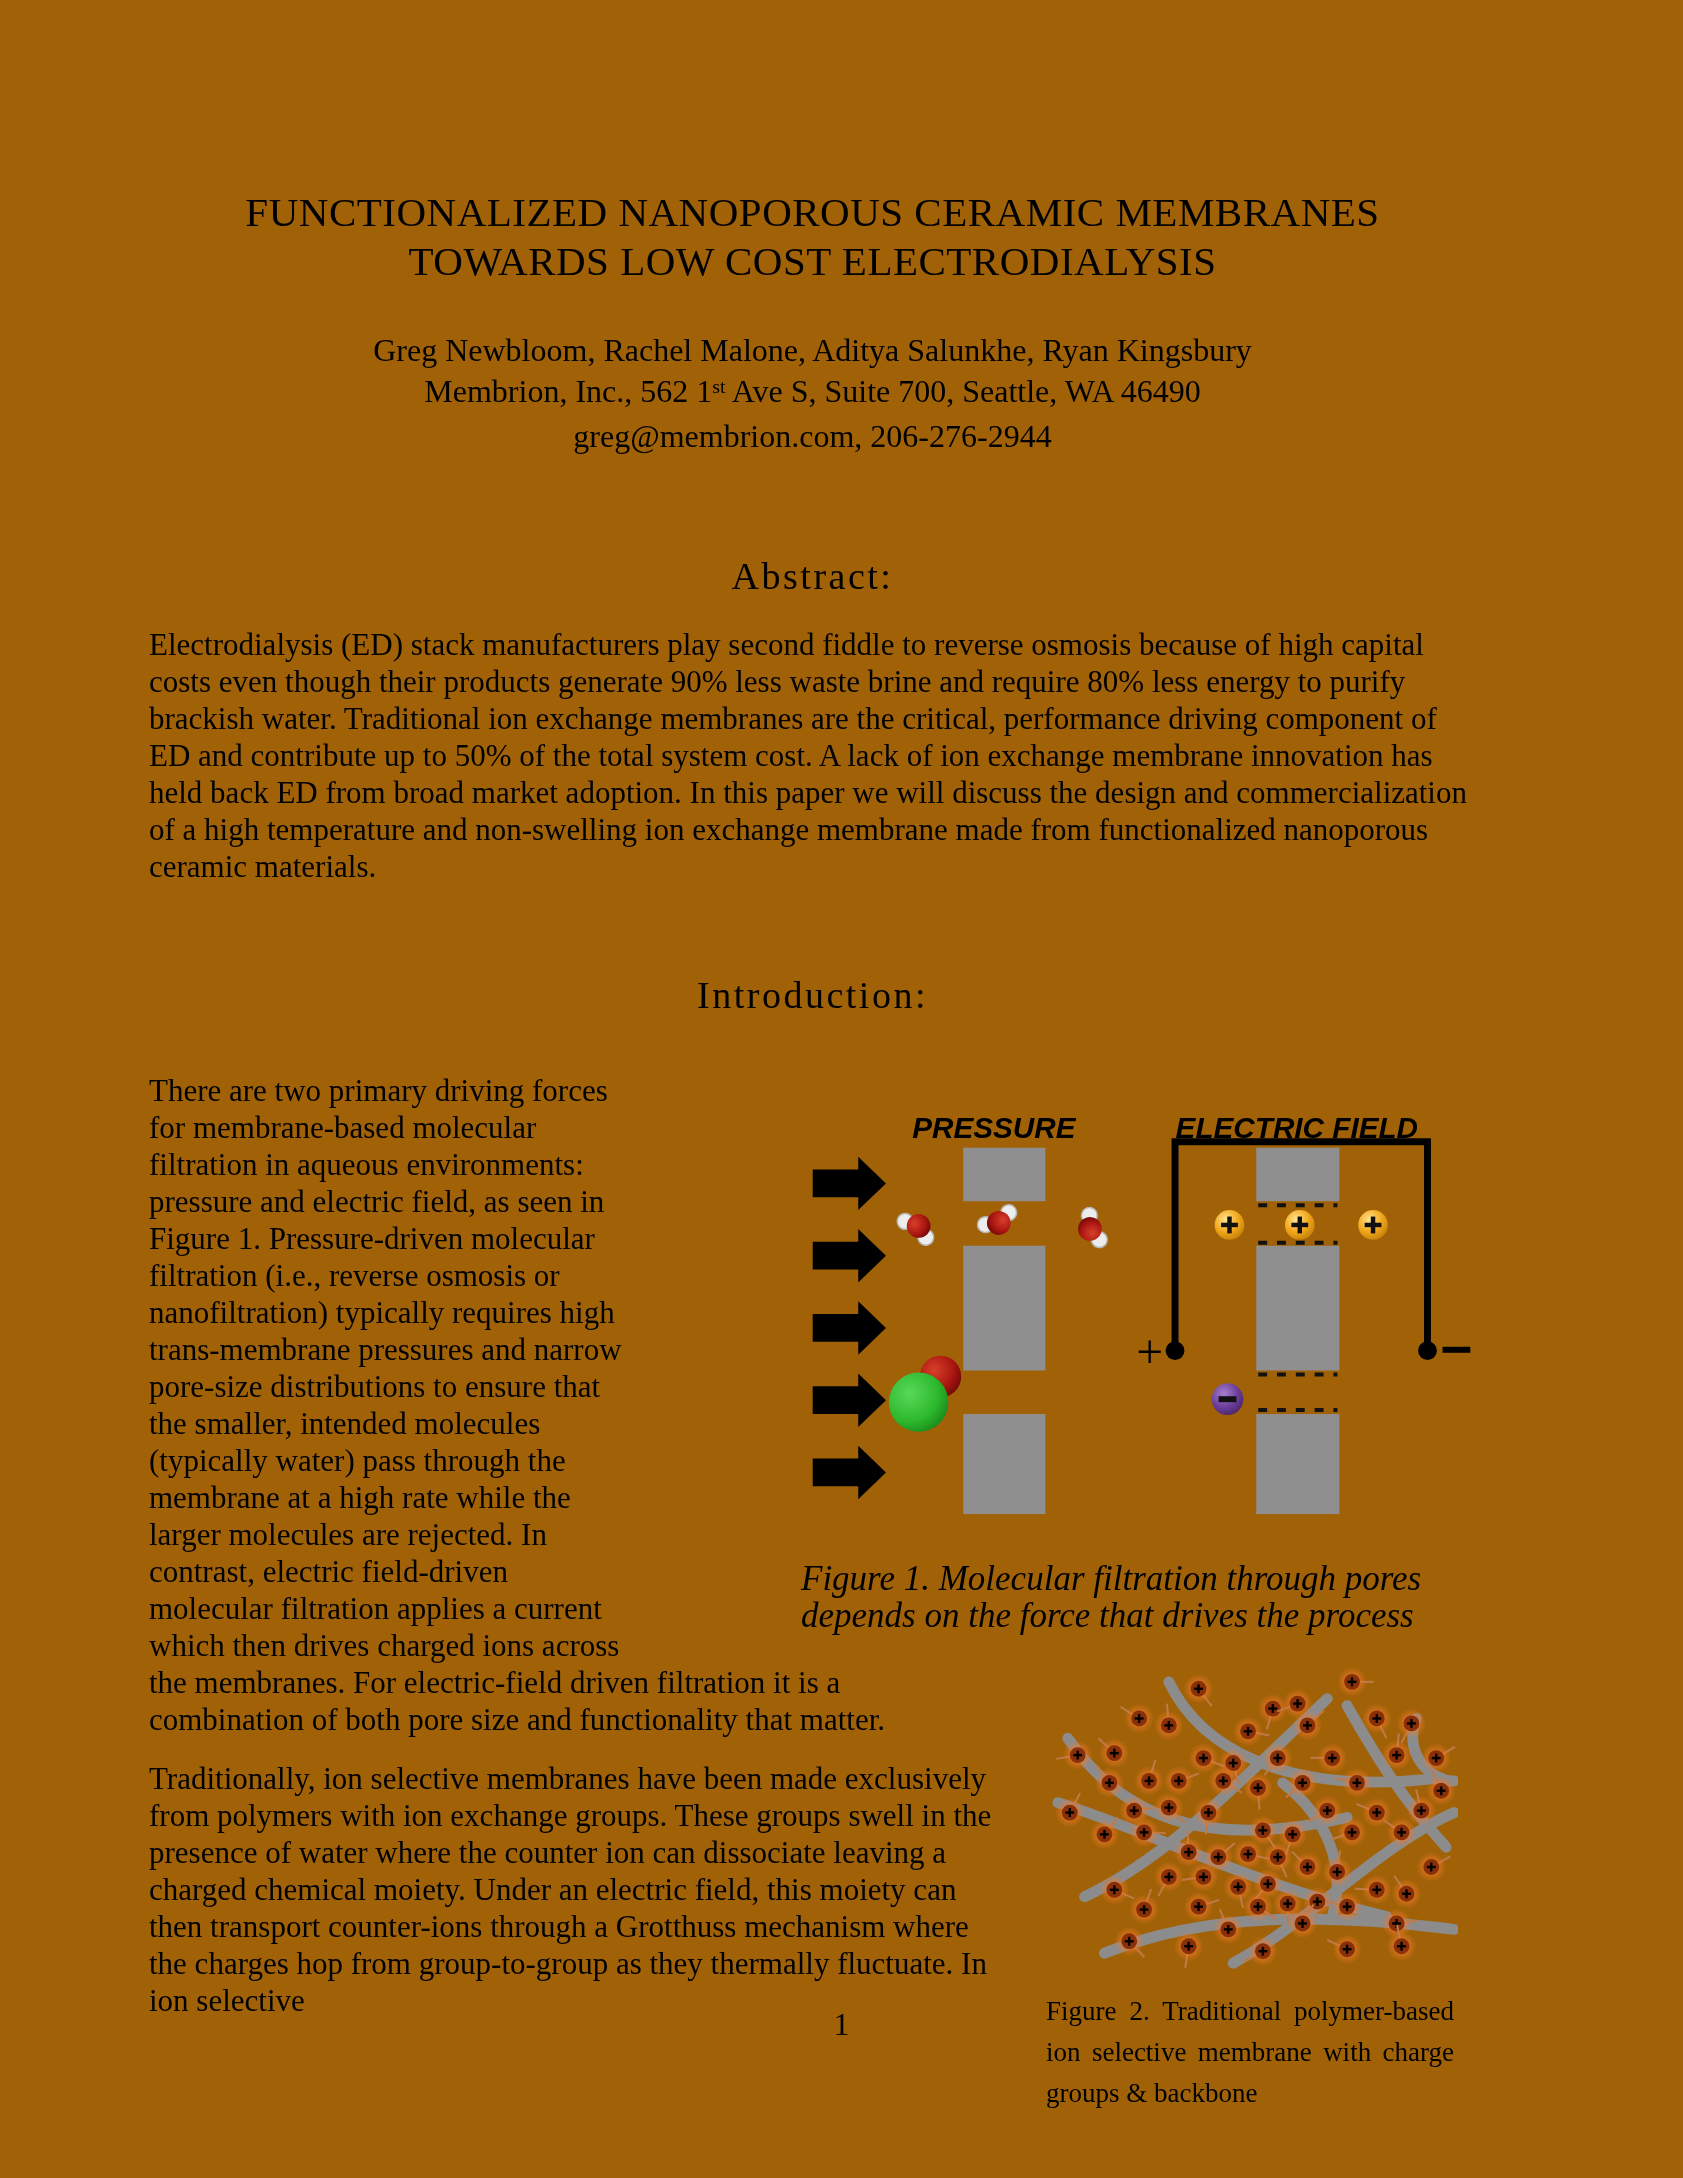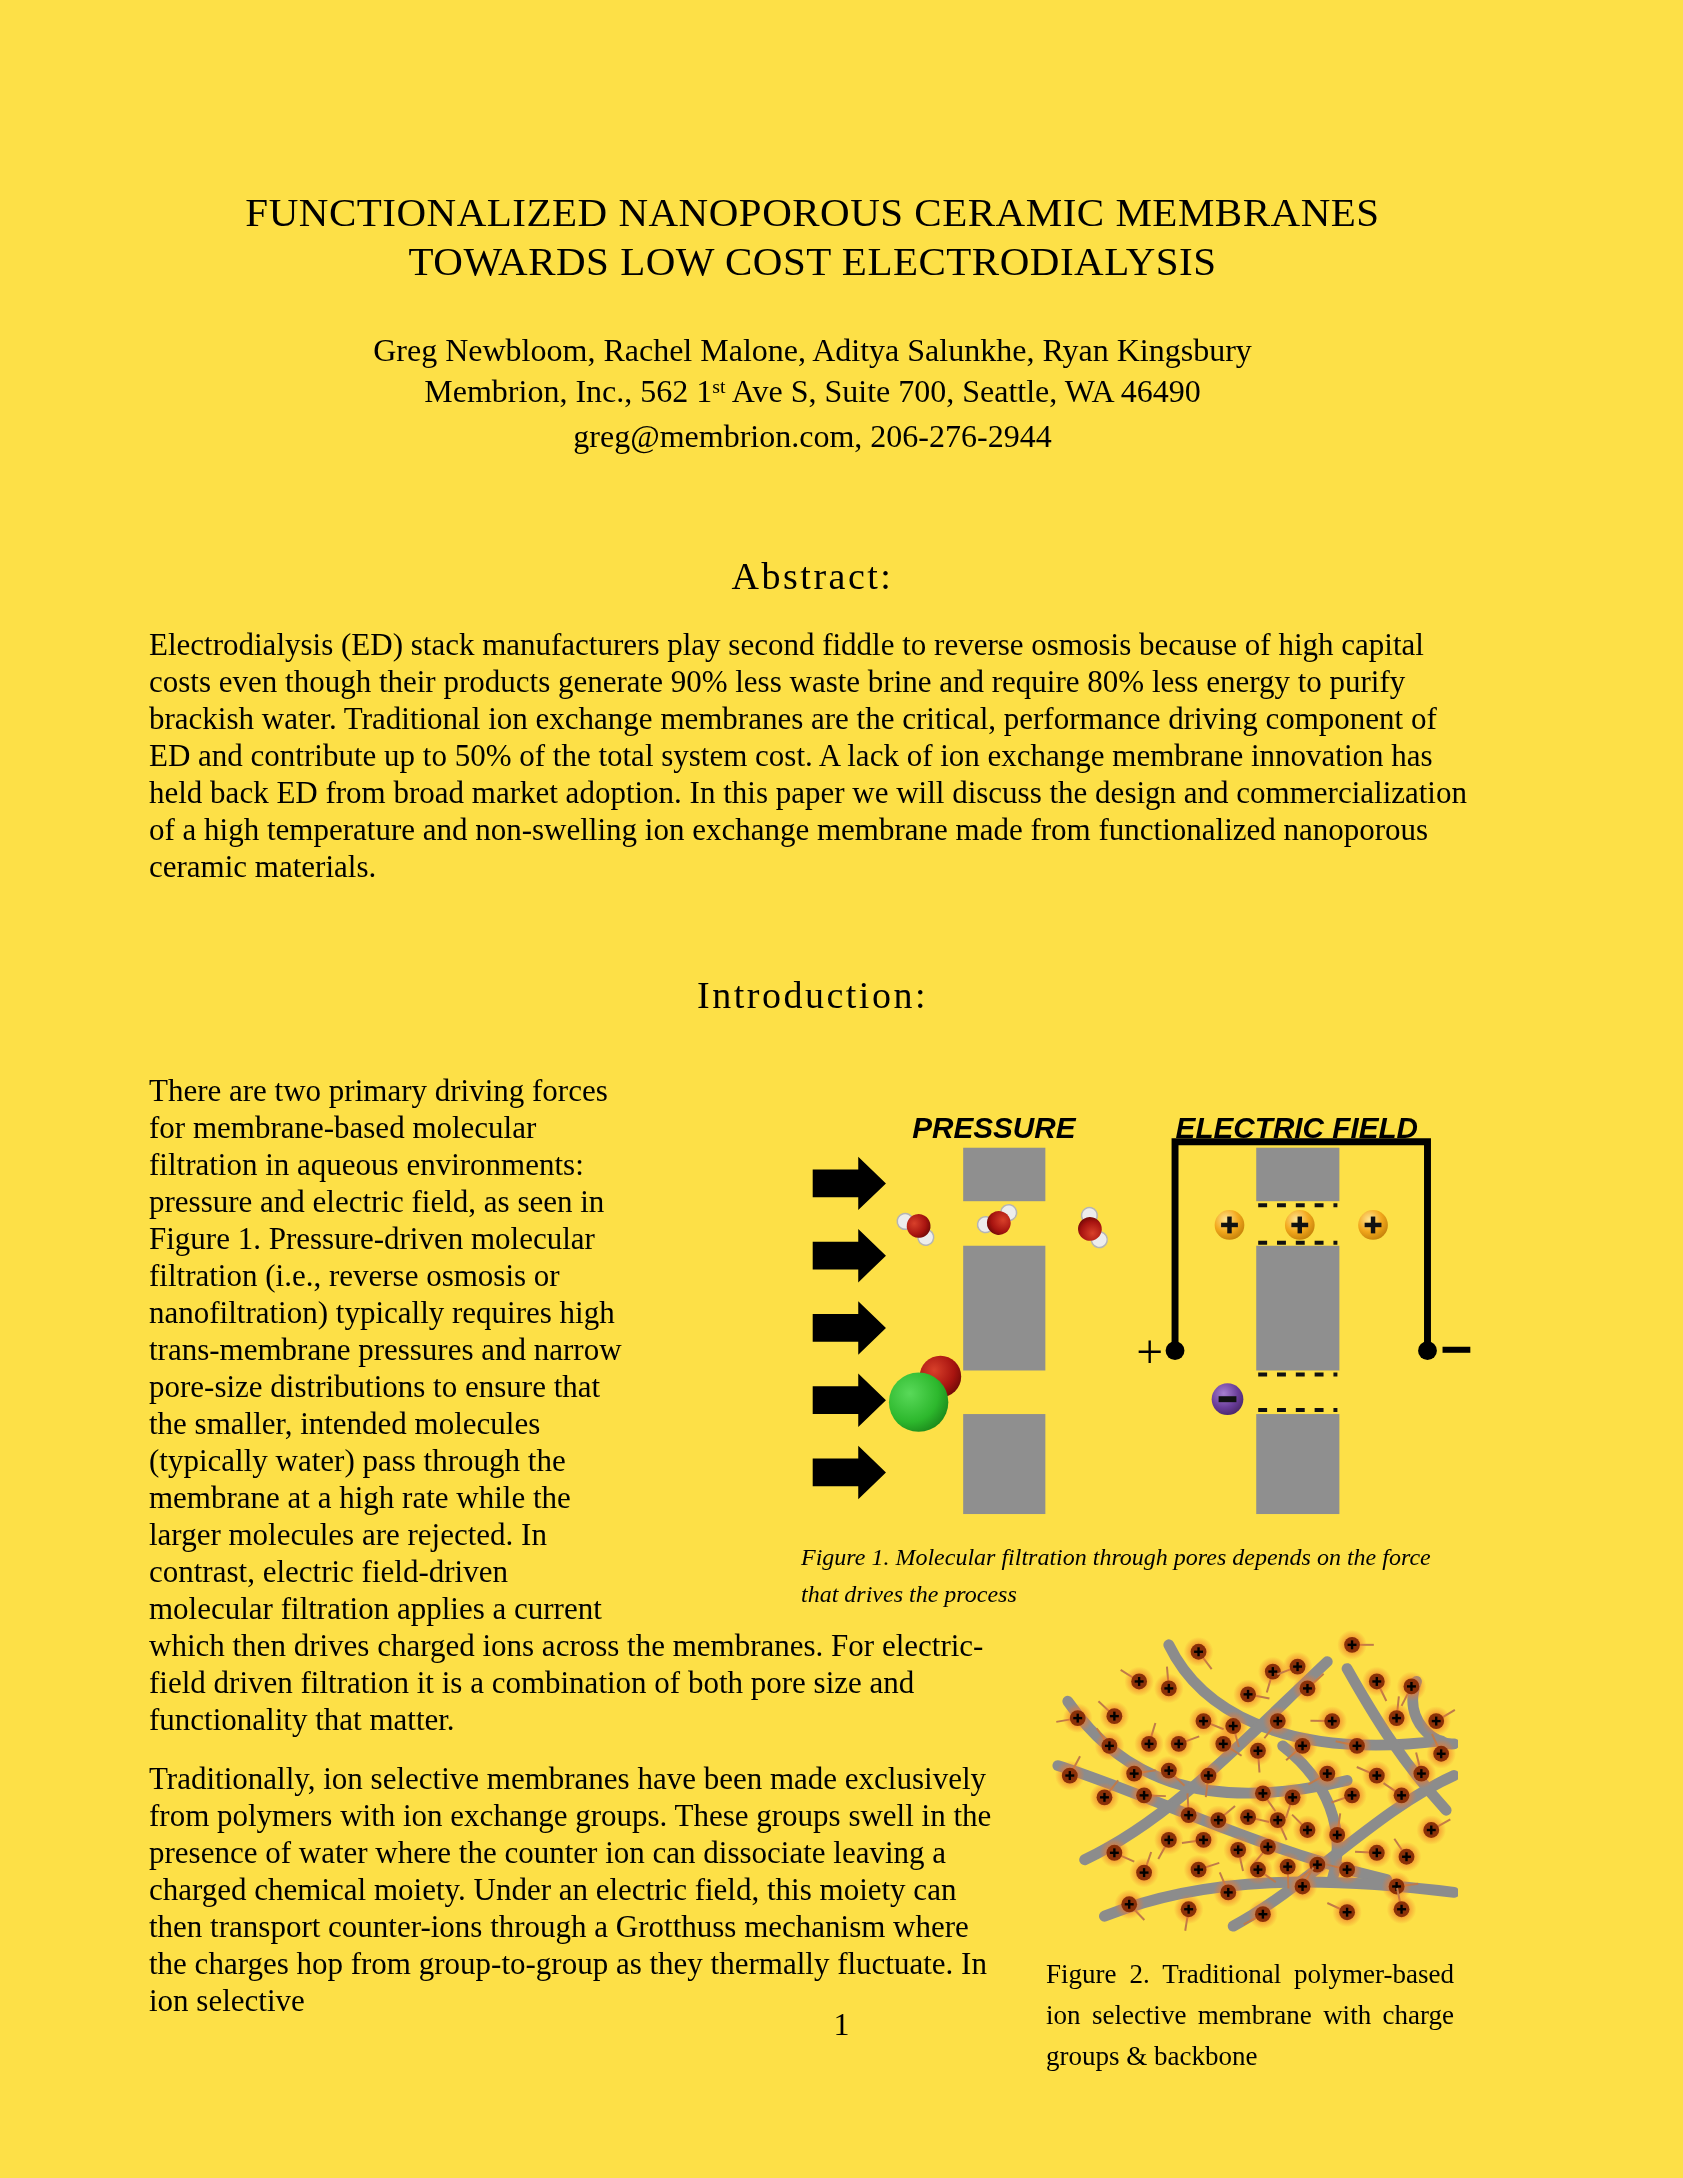--- a/index.html
+++ b/index.html
@@ -1,34 +1,34 @@
 <!DOCTYPE html>
 <html><head>
 <meta charset="utf-8">
 <style>
   html,body{margin:0;padding:0;background:#ffffff;}
-  .page{position:relative;width:1683px;height:2178px;background:#fde047;
+  .page{position:relative;width:1683px;height:2178px;background:#a16207;
         font-family:"Liberation Serif",serif;color:#000;overflow:hidden;}
   .content{position:absolute;left:149px;top:0;width:1327px;}
 
   .title{margin:188px 0 0 0;font-size:41px;line-height:49px;text-align:center;letter-spacing:0.5px;}
   .authors-block{margin-top:44px;text-align:center;font-size:32px;line-height:41px;}
   .sup{font-size:.62em;position:relative;top:-.45em;}
 
   .sec-heading{font-size:38px;line-height:48px;text-align:center;letter-spacing:2.5px;}
   .abstract-heading{margin-top:95px;}
   .abstract-text{margin-top:26px;font-size:31px;line-height:37px;text-align:left;}
   .intro-heading{margin-top:86px;}
   .intro-flow{margin-top:53px;font-size:31px;line-height:37px;text-align:left;}
   .para{margin:0;}
   .p2{margin-top:22px;}
 
   .fig1-float{float:right;width:851px;margin:0 0 8px 0;font-style:italic;}
   .fig1-inner{margin:40px 0 0 158px;width:693px;}
-  .fig1-caption{margin:3px 0 0 176px;width:661px;font-size:24px;line-height:37px;}
+  .fig1-caption{margin:24px 0 0 176px;width:661px;font-size:35px;line-height:37px;}
 
   .fig2-float{float:right;width:480px;}
   .fig2-inner{margin:0 0 0 54px;width:408px;}
   .fig2-caption{margin:12px 0 0 50px;width:408px;font-size:27px;line-height:41px;text-align:justify;}
 
   .page-number{position:absolute;top:2006px;left:0;width:1683px;text-align:center;font-size:32px;}
 
   .figlabel{font-family:"Liberation Sans",sans-serif;font-weight:bold;font-size:30px;}
   .mem{fill:#8f8f8f;}
   .poredash{stroke:#111;stroke-width:4;stroke-dasharray:9 10;}

